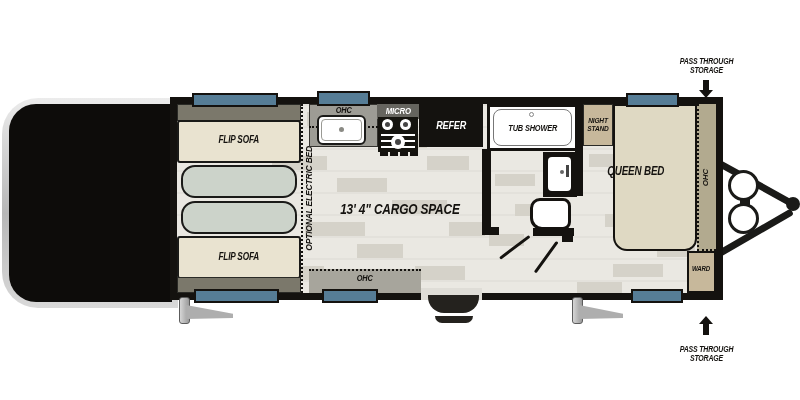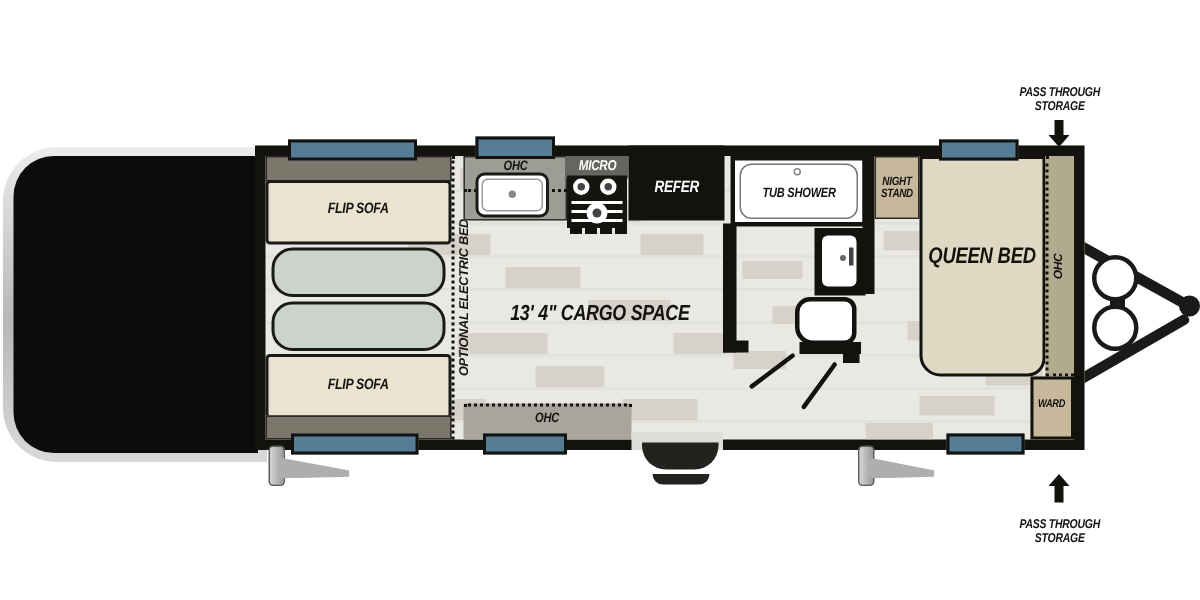--- a/index.html
+++ b/index.html
@@ -147,21 +147,21 @@
   <div class="wall" style="left:562px;top:228px;width:11px;height:14px;"></div>
   <div class="swing" style="left:500px;top:257px;width:37px;transform:rotate(-37deg);"></div>
   <div class="swing" style="left:535px;top:271px;width:38px;transform:rotate(-54deg);"></div>
 
   <div class="abs" style="left:583px;top:104px;width:30px;height:42px;background:#c7b89b;border:1.5px solid #2a2a26;box-sizing:border-box;"></div>
   <div class="lbl wrap" style="left:583px;top:107px;width:30px;height:36px;font-size:8px;">
     <span>NIGHT STAND</span>
   </div>
   <div class="abs" style="left:613px;top:104px;width:84px;height:147px;background:#dfd9c3;border:2px solid #14120f;
               box-sizing:border-box;border-radius:0 0 12px 14px;"></div>
-  <div class="lbl" style="left:613px;top:163px;width:84px;height:16px;font-size:15px;">
+  <div class="lbl" style="left:594px;top:163px;width:84px;height:16px;font-size:12px;">
     <span>QUEEN BED</span>
   </div>
   <div class="abs" style="left:697px;top:104px;width:19px;height:147px;background:#b2aa8f;
               border-left:2px dotted #14120f;border-bottom:2px dotted #14120f;box-sizing:border-box;"></div>
   <div class="lbl vtext" style="left:698px;top:104px;width:17px;height:147px;font-size:8px;">
     <span>OHC</span>
   </div>
   <div class="abs" style="left:687px;top:251px;width:29px;height:42px;background:#c7b89b;
               border:2px solid #14120f;box-sizing:border-box;"></div>
   <div class="lbl" style="left:687px;top:262px;width:29px;height:14px;font-size:7.5px;">

